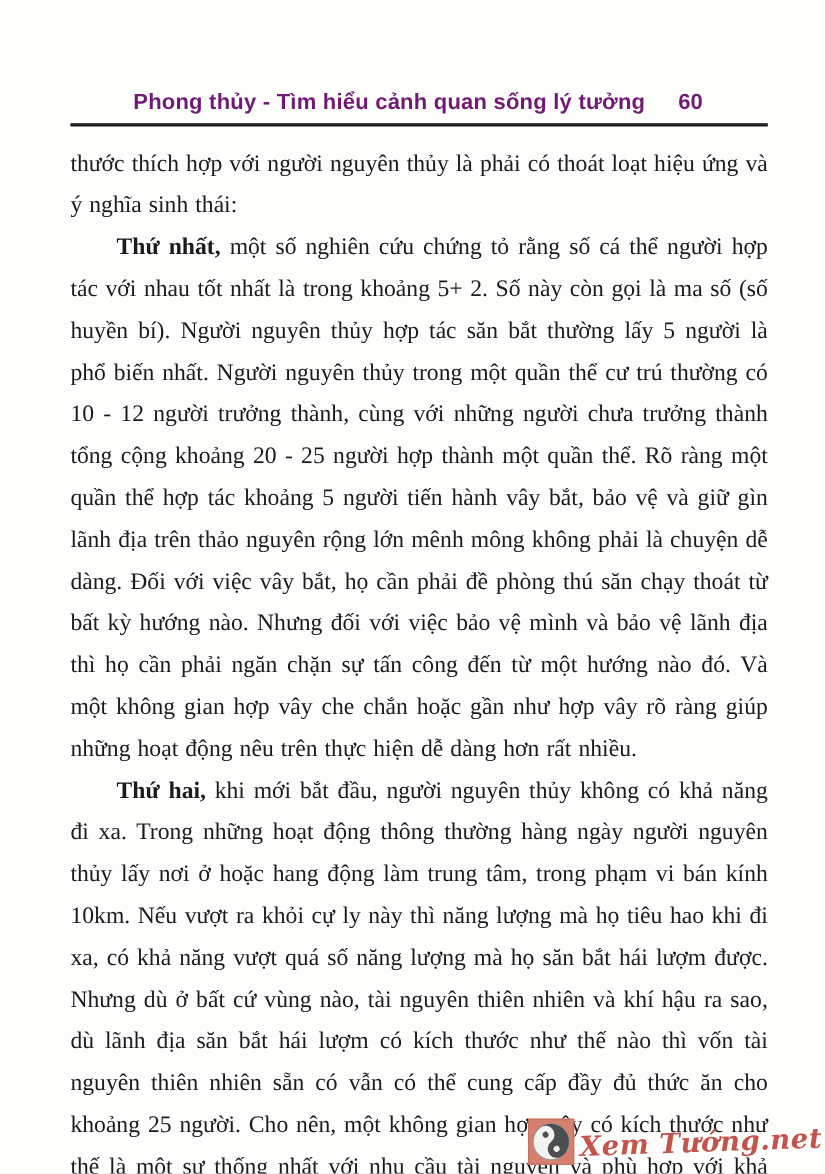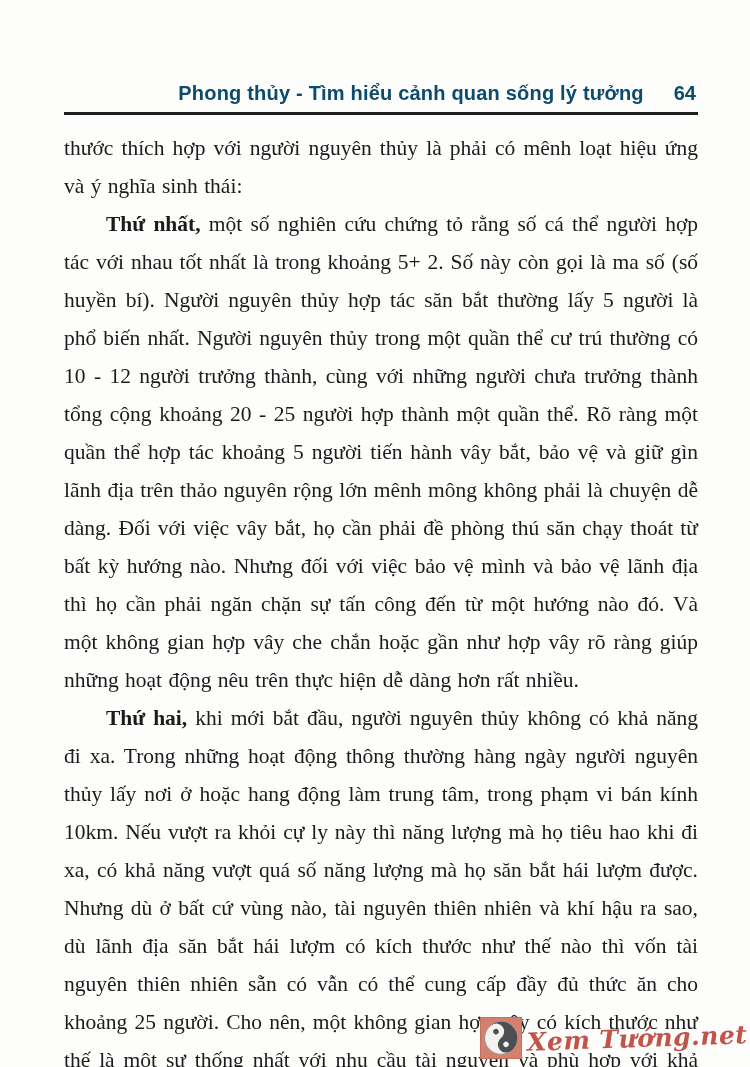--- a/index.html
+++ b/index.html
@@ -12,27 +12,27 @@
     overflow: hidden;
   }
   .content {
     position: absolute;
     left: 64px;
     top: 82px;
     width: 634px;
   }
   .header {
     display: flex;
-    justify-content: flex-end;
+    justify-content: center;
     align-items: baseline;
     gap: 30px;
     font-family: "Liberation Sans", sans-serif;
     font-weight: bold;
     font-size: 20px;
-    color: #0c4a6e;
+    color: #701a75;
     padding-bottom: 7px;
     border-bottom: 3px solid #1e1e1e;
   }
   .header .title { letter-spacing: 0.2px; }
   .header .pageno { padding-right: 2px; }
   .body-text {
     margin-top: 14px;
     font-family: "Liberation Serif", "DejaVu Serif", serif;
     font-size: 21.5px;
     line-height: 38px;
@@ -75,25 +75,25 @@
   }
 </style>
 </head>
 <body>
 
 <div class="page">
   <div class="content">
 
     <div class="header">
       <span class="title">Phong thủy - Tìm hiểu cảnh quan sống lý tưởng</span>
-      <span class="pageno">64</span>
+      <span class="pageno">60</span>
     </div>
 
     <div class="body-text">
-      <p><span class="lead"></span><span>thước thích hợp với người nguyên thủy là phải có mênh loạt hiệu ứng và ý nghĩa sinh thái:</span></p>
+      <p><span class="lead"></span><span>thước thích hợp với người nguyên thủy là phải có thoát loạt hiệu ứng và ý nghĩa sinh thái:</span></p>
       <p class="indented"><span class="lead">Thứ nhất,</span><span> một số nghiên cứu chứng tỏ rằng số cá thể người hợp tác với nhau tốt nhất là trong khoảng 5+ 2. Số này còn gọi là ma số (số huyền bí). Người nguyên thủy hợp tác săn bắt thường lấy 5 người là phổ biến nhất. Người nguyên thủy trong một quần thể cư trú thường có 10 - 12 người trưởng thành, cùng với những người chưa trưởng thành tổng cộng khoảng 20 - 25 người hợp thành một quần thể. Rõ ràng một quần thể hợp tác khoảng 5 người tiến hành vây bắt, bảo vệ và giữ gìn lãnh địa trên thảo nguyên rộng lớn mênh mông không phải là chuyện dễ dàng. Đối với việc vây bắt, họ cần phải đề phòng thú săn chạy thoát từ bất kỳ hướng nào. Nhưng đối với việc bảo vệ mình và bảo vệ lãnh địa thì họ cần phải ngăn chặn sự tấn công đến từ một hướng nào đó. Và một không gian hợp vây che chắn hoặc gần như hợp vây rõ ràng giúp những hoạt động nêu trên thực hiện dễ dàng hơn rất nhiều.</span></p>
       <p class="indented"><span class="lead">Thứ hai,</span><span> khi mới bắt đầu, người nguyên thủy không có khả năng đi xa. Trong những hoạt động thông thường hàng ngày người nguyên thủy lấy nơi ở hoặc hang động làm trung tâm, trong phạm vi bán kính 10km. Nếu vượt ra khỏi cự ly này thì năng lượng mà họ tiêu hao khi đi xa, có khả năng vượt quá số năng lượng mà họ săn bắt hái lượm được. Nhưng dù ở bất cứ vùng nào, tài nguyên thiên nhiên và khí hậu ra sao, dù lãnh địa săn bắt hái lượm có kích thước như thế nào thì vốn tài nguyên thiên nhiên sẵn có vẫn có thể cung cấp đầy đủ thức ăn cho khoảng 25 người. Cho nên, một không gian hợp vây có kích thước như thế là một sự thống nhất với nhu cầu tài nguyên và phù hợp với khả năng bảo vệ lãnh địa, khả năng vận động không gian và quần thể</span></p>
     </div>
 
   </div>
 
   <div class="watermark">
     <span class="wm-icon">
       <svg width="34" height="34" viewBox="0 0 100 100">
         <circle cx="50" cy="50" r="48" fill="#f3f2ef" stroke="#9a9a96" stroke-width="3"></circle>

